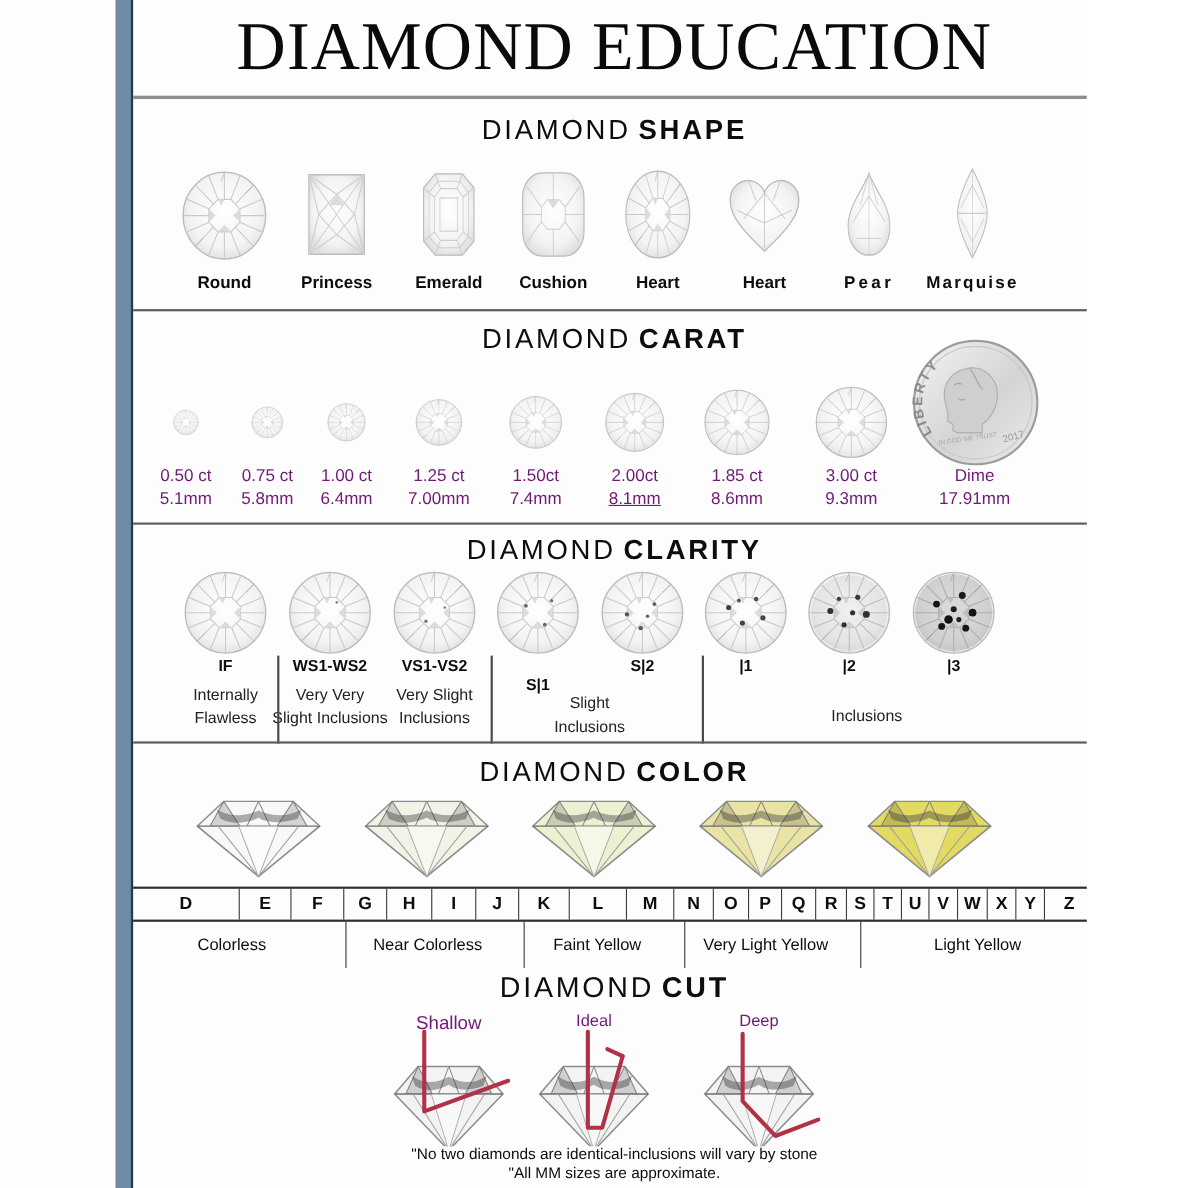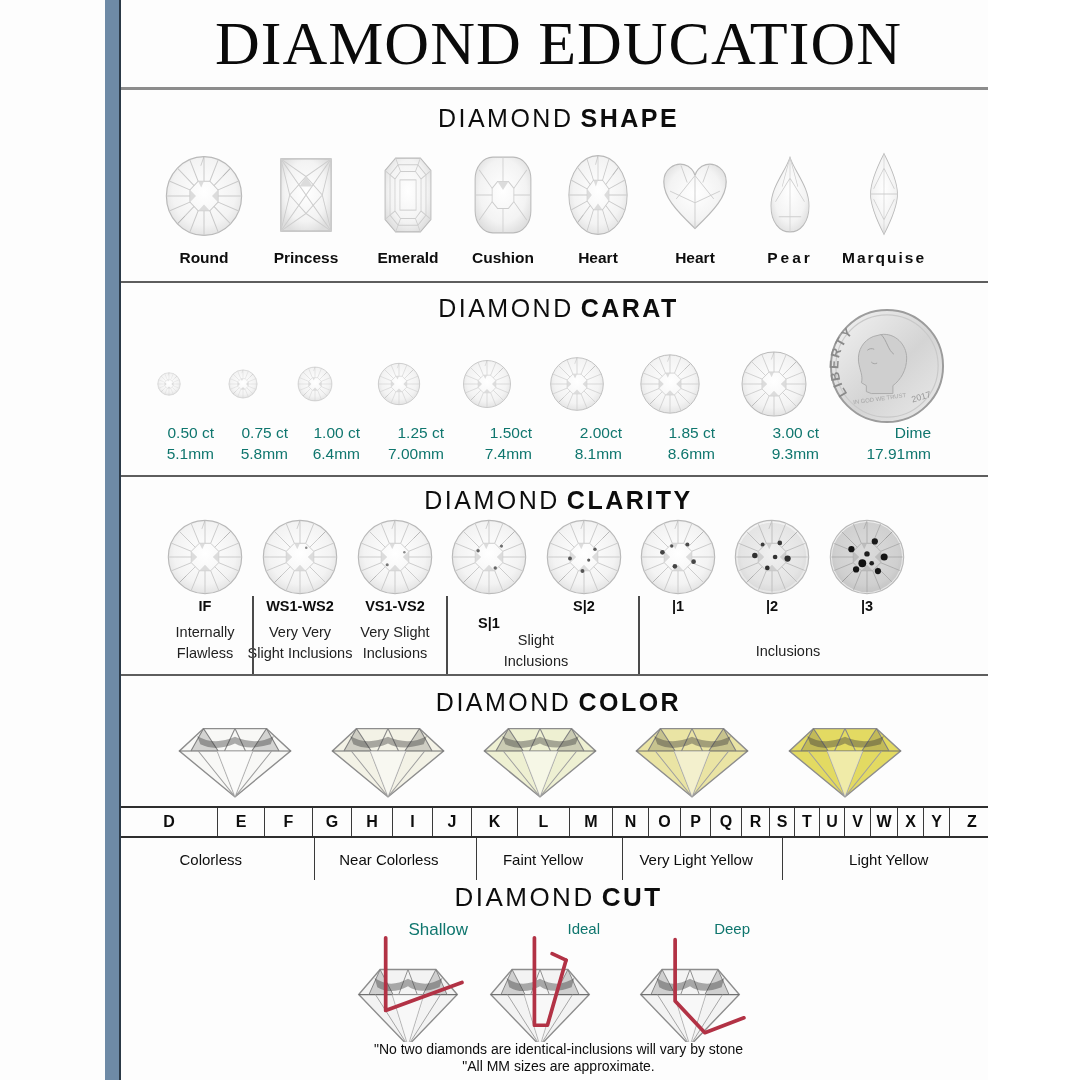--- a/index.html
+++ b/index.html
@@ -8,21 +8,21 @@
   .bar{position:absolute;top:0;height:1080px;width:14px;background:#6E8AA6;}
   .bar-left{left:105px;border-right:2px solid #2B3947;}
   .bar-right{left:995px;border-left:2px solid #2B3947;}
   .hline{position:absolute;left:121px;width:875px;height:2px;background:#6a6a6a;}
   .main-title{position:absolute;left:121px;width:875px;top:8px;text-align:center;
     font-family:"Liberation Serif",serif;font-size:62px;font-weight:400;color:#0a0a0a;letter-spacing:1px;white-space:nowrap;}
   .sec-head{position:absolute;left:121px;width:875px;text-align:center;font-size:25px;
     letter-spacing:2.5px;color:#0d0d0d;white-space:nowrap;}
   .sec-head b{margin-left:7px;}
   .item-label{position:absolute;text-align:center;font-weight:bold;font-size:15.5px;color:#0d0d0d;}
-  .sub{position:absolute;text-align:right;font-size:15.5px;color:#0f766e;white-space:nowrap;}
+  .sub{position:absolute;text-align:center;font-size:15.5px;color:#701a75;white-space:nowrap;}
   .small2{position:absolute;text-align:center;font-size:14.5px;line-height:21px;color:#222;}
   .vdiv{position:absolute;width:2px;background:#4a4a4a;}
   .letters{position:absolute;left:121px;top:806px;width:873px;height:32px;display:flex;
     border-top:2px solid #2e2e2e;border-bottom:2px solid #2e2e2e;box-sizing:border-box;}
   .letters .cell{display:flex;align-items:center;justify-content:center;font-weight:bold;
     font-size:16px;border-left:1.5px solid #3a3a3a;box-sizing:border-box;color:#0d0d0d;}
   .letters .cell:first-child{border-left:none;}
   .groups{position:absolute;left:121px;top:838px;width:873px;height:42px;display:flex;gap:13px;}
   .groups .gcell{display:flex;align-items:center;justify-content:center;font-size:15px;
     border-left:1.5px solid #3a3a3a;box-sizing:border-box;color:#0d0d0d;}
@@ -197,21 +197,21 @@
   <div class="sub" style="left:532px;top:424px;width:90px;">2.00ct</div>
   <div class="sub" style="left:625px;top:424px;width:90px;">1.85 ct</div>
   <div class="sub" style="left:729px;top:424px;width:90px;">3.00 ct</div>
   <div class="sub" style="left:841px;top:424px;width:90px;">Dime</div>
 
   <div class="sub" style="left:124px;top:445px;width:90px;">5.1mm</div>
   <div class="sub" style="left:198px;top:445px;width:90px;">5.8mm</div>
   <div class="sub" style="left:270px;top:445px;width:90px;">6.4mm</div>
   <div class="sub" style="left:354px;top:445px;width:90px;">7.00mm</div>
   <div class="sub" style="left:442px;top:445px;width:90px;">7.4mm</div>
-  <div class="sub" style="left:532px;top:445px;width:90px;">8.1mm</div>
+  <div class="sub" style="left:532px;top:445px;width:90px;text-decoration:underline;">8.1mm</div>
   <div class="sub" style="left:625px;top:445px;width:90px;">8.6mm</div>
   <div class="sub" style="left:729px;top:445px;width:90px;">9.3mm</div>
   <div class="sub" style="left:841px;top:445px;width:90px;">17.91mm</div>
 
   <div class="hline" style="top:475px;background:#5e5e5e;"></div>
 
   <div class="sec-head" style="top:486px;">
     <span>DIAMOND</span><b>CLARITY</b>
   </div>
 

